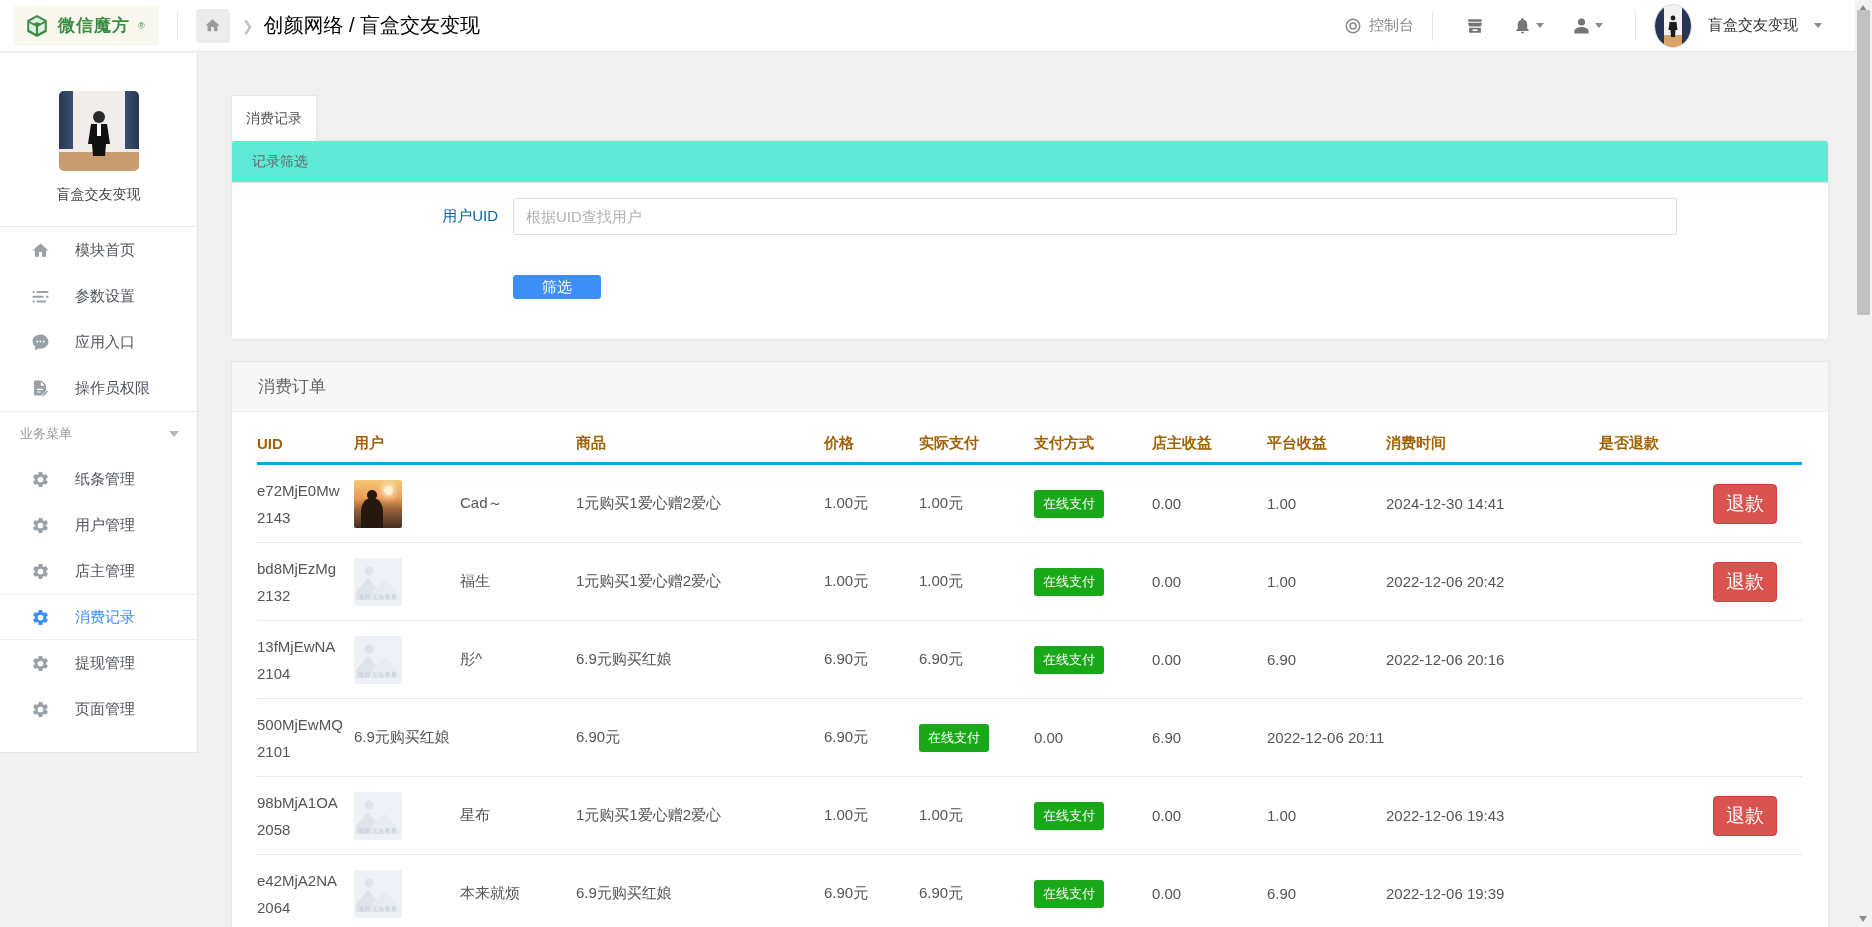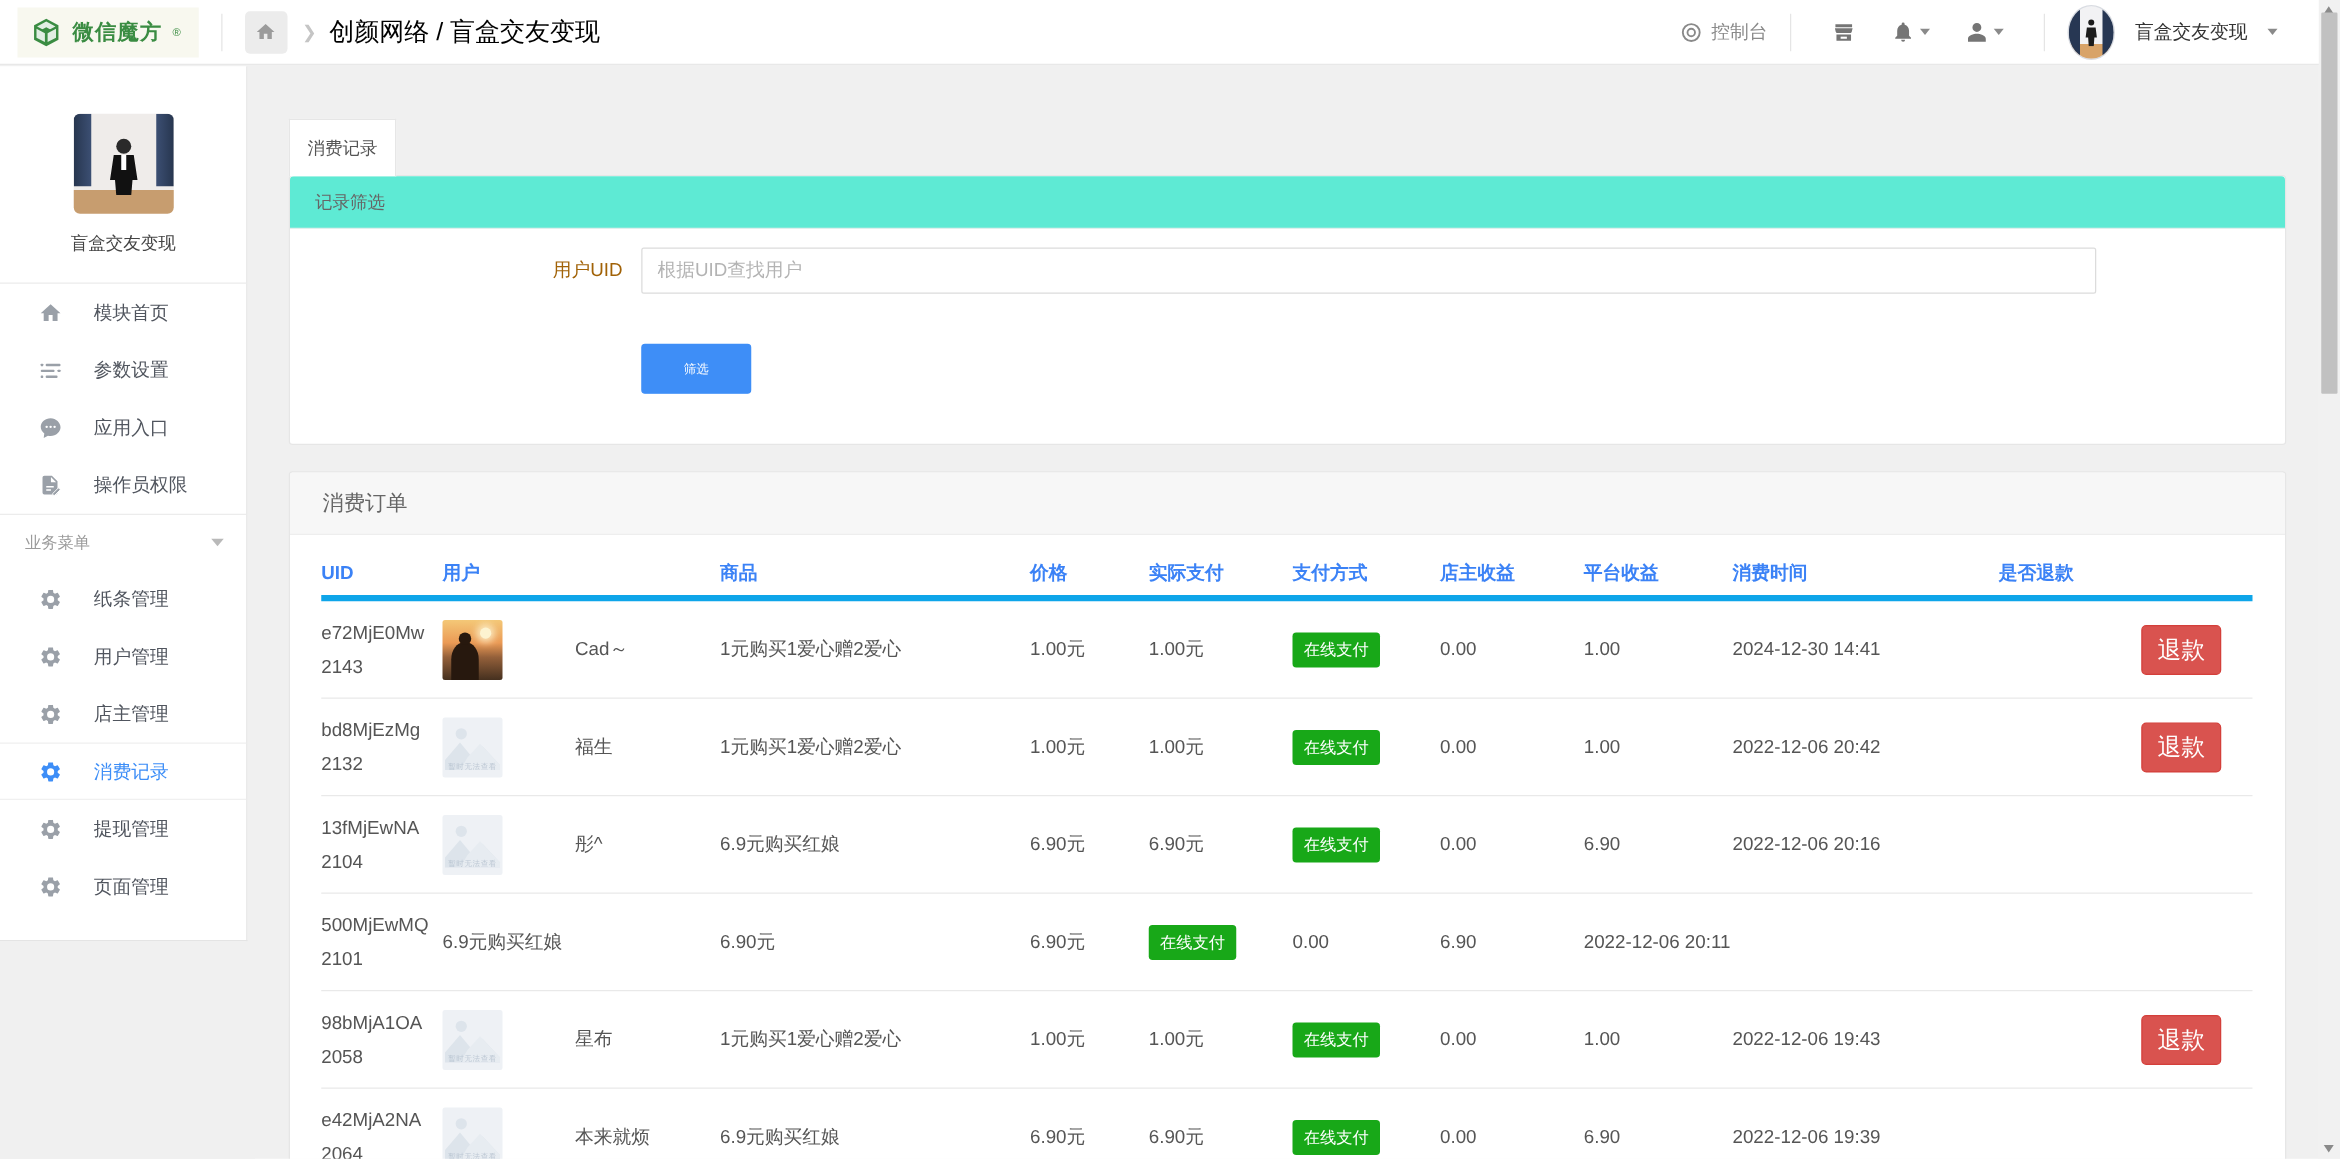--- a/index.html
+++ b/index.html
@@ -41,30 +41,30 @@
   .menu-section { height:44px; display:flex; align-items:center; justify-content:space-between; padding:0 18px 0 20px; color:#9b9b9b; font-size:13px; cursor:pointer; }
   .sec-caret { width:0; height:0; border-left:5px solid transparent; border-right:5px solid transparent; border-top:6px solid #b9b9b9; }
 
   
   .main { position:absolute; left:199px; top:53px; right:17px; bottom:0; padding:42px 0 0 32px; }
   .tab { position:relative; z-index:2; width:86px; height:46px; margin-bottom:-1px; background:#fff; border:1px solid #e6e6e6; border-bottom:none; display:flex; align-items:center; justify-content:center; font-size:14px; color:#555; cursor:pointer; }
   .card { width:1598px; background:#fff; border:1px solid #e6e6e6; border-radius:3px; }
   .card-head { height:42px; background:#5eead4; border-bottom:1px solid #e9e9e9; display:flex; align-items:center; padding-left:20px; font-size:14px; color:#666; border-radius:3px 3px 0 0; }
   .filter-body { padding:15px 0 40px 0; }
   .filter-row { display:flex; align-items:center; }
-  .uid-label { width:266px; text-align:right; font-size:15px; color:#a16207; }
+  .uid-label { width:266px; text-align:right; font-size:15px; color:#0369a1; }
   .uid-input { margin-left:15px; width:1164px; height:37px; border:1px solid #dcdcdc; border-radius:2px; padding:0 12px; font-size:15px; color:#333; outline:none; font-family:inherit; }
   .uid-input::placeholder { color:#b3b3b3; }
-  .btn-filter { margin:40px 0 0 281px; width:88px; height:40px; background:#3e8ef7; color:#fff; border:1px solid #3e8ef7; border-radius:3px; font-size:10px; cursor:pointer; font-family:inherit; }
+  .btn-filter { margin:40px 0 0 281px; width:88px; height:24px; background:#3e8ef7; color:#fff; border:1px solid #3e8ef7; border-radius:3px; font-size:15px; cursor:pointer; font-family:inherit; }
 
   .orders-card { margin-top:21px; border-radius:3px; overflow:hidden; }
   .orders-head-strip { height:50px; background:#f7f7f7; border-bottom:1px solid #eee; display:flex; align-items:center; padding-left:26px; font-size:17px; color:#666; }
   .table-wrap { padding:12px 26px 0 25px; background:#fff; }
   .grid-row { display:grid; grid-template-columns:97px 222px 248px 95px 115px 118px 115px 119px 213px 1fr; align-items:center; }
-  .thead { height:41px; border-bottom:5px solid #0ea5e9; font-size:15px; font-weight:bold; color:#3b82f6; }
+  .thead { height:41px; border-bottom:3px solid #0ea5e9; font-size:15px; font-weight:bold; color:#a16207; }
   .trow { height:78px; border-bottom:1px solid #e9e9e9; font-size:15px; color:#555; }
   .uid-cell div { line-height:27px; }
   .user-cell { display:flex; align-items:center; }
   .user-name { margin-left:58px; }
   .avatar48 { width:48px; height:48px; border-radius:2px; overflow:hidden; position:relative; flex:none; }
   .av-photo { background:linear-gradient(180deg,#f4c877 0%,#eb9a55 38%,#94603a 62%,#45301f 100%); }
   .av-photo .sun { position:absolute; right:9px; top:6px; width:9px; height:9px; border-radius:50%; background:#fdf3d0; box-shadow:0 0 6px 3px rgba(253,243,208,.8); }
   .av-photo .sil { position:absolute; left:7px; bottom:0; width:22px; height:30px; background:#27180e; border-radius:45% 45% 0 0; }
   .av-photo .sil::before { content:""; position:absolute; top:-8px; left:6px; width:10px; height:10px; border-radius:50%; background:#27180e; }
   .av-ph { background:#eef1f5; }

